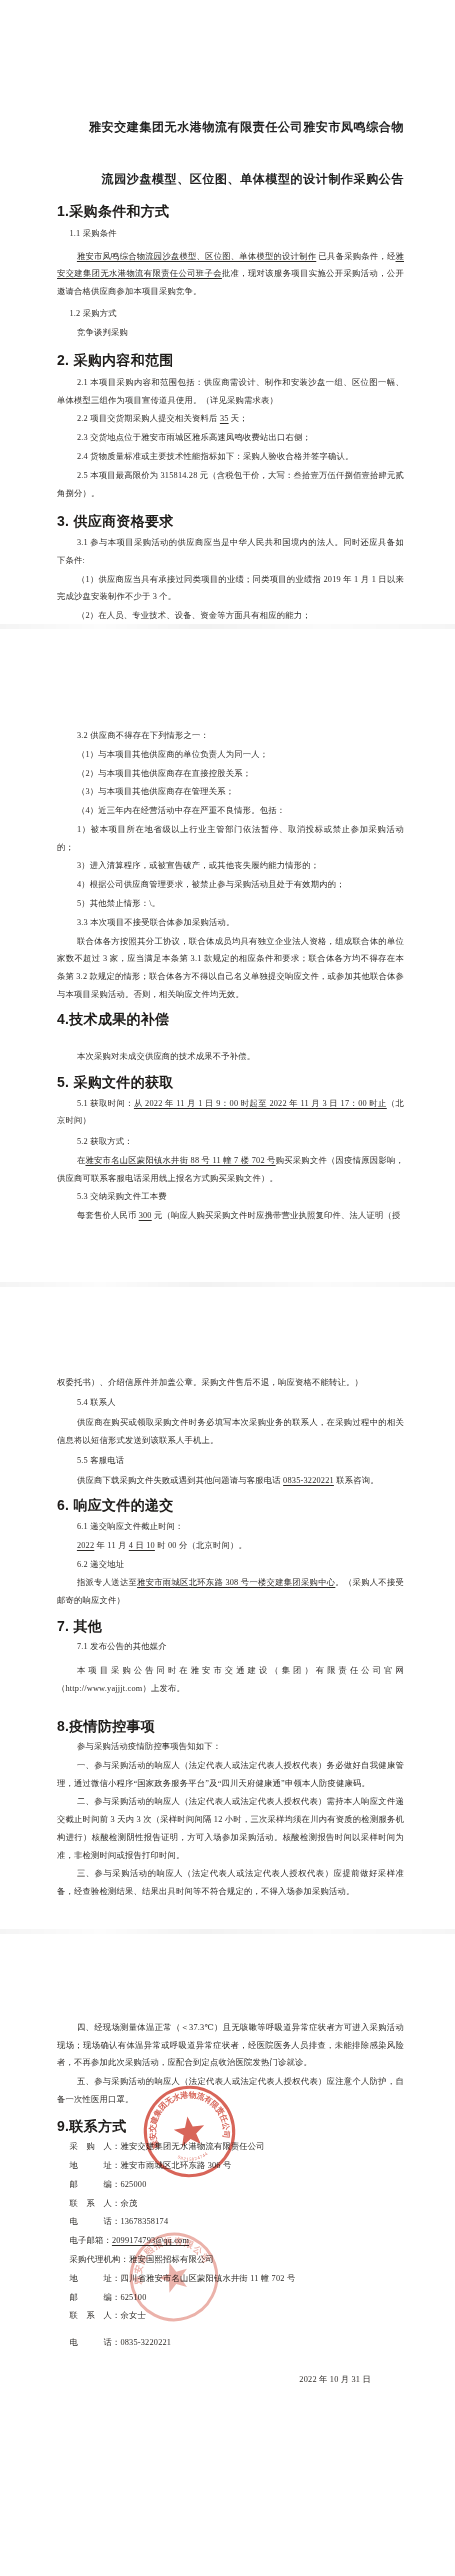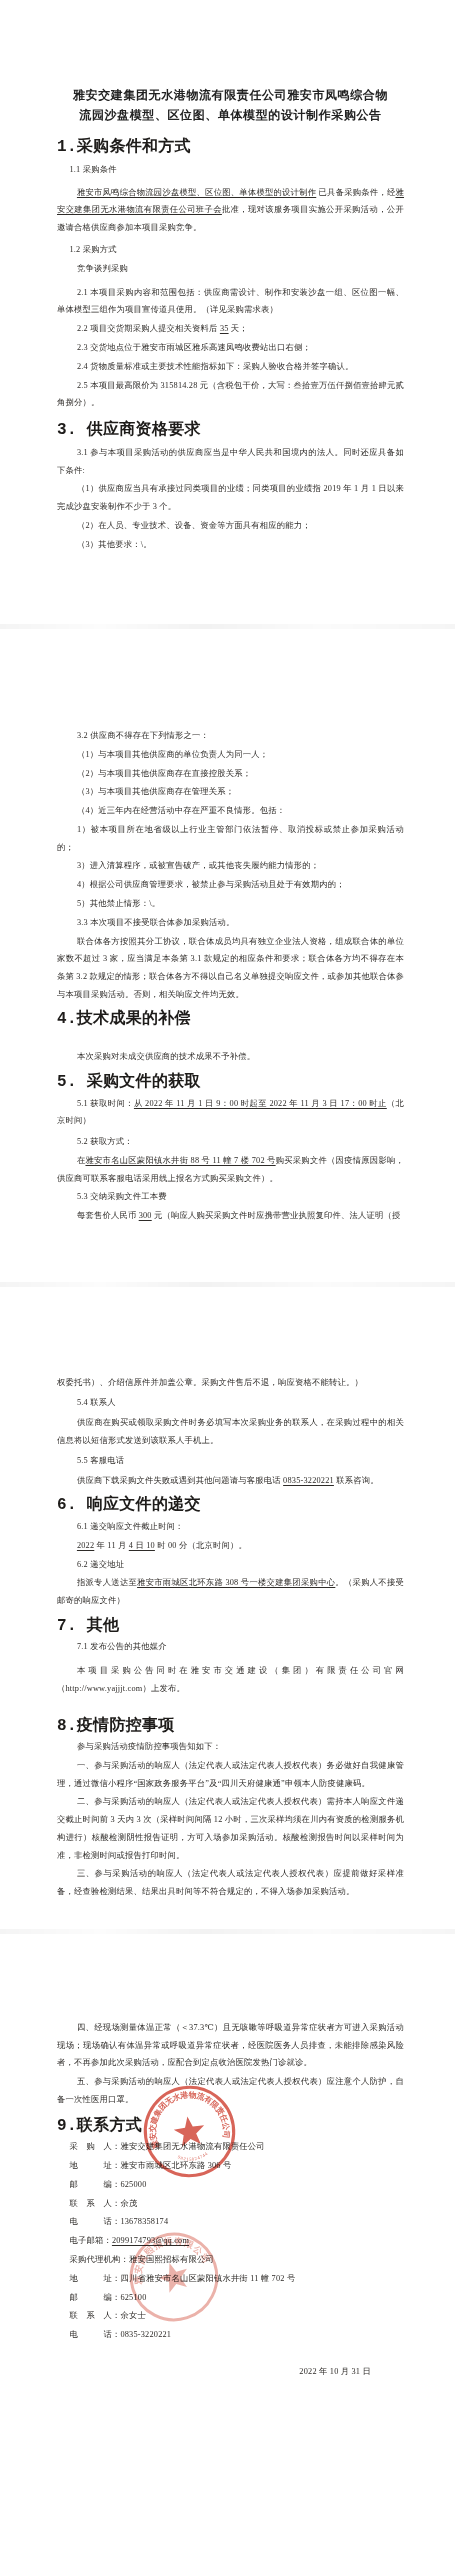--- a/index.html
+++ b/index.html
@@ -31,29 +31,30 @@
     text-underline-offset:2.3px;
     text-decoration-thickness:0.6px;
   }
   .blk.ind{ text-indent:2.4em; }
   .blk.ind-s{ text-indent:1.5em; }
   .blk.title{
     font-family:"Liberation Sans","DejaVu Sans",sans-serif;
     font-weight:bold;
     font-size:12px;
     line-height:20px;
-    text-align:center;
+    text-align:right;
     text-indent:0;
     letter-spacing:0.6px;
     color:#222;
+    margin-top:32px;
   }
   .blk.h{
-    font-family:Liberation Mono, monospace;
+    font-family:Liberation Sans, sans-serif;
     font-weight:bold;
-    font-size:16px;
+    font-size:14px;
     line-height:16px;
     margin-top:9px;
     margin-bottom:4.6px;
     text-indent:0;
     letter-spacing:0.3px;
     color:#1e1c1a;
   }
   .blk.contact{ text-indent:1.5em; }
   .blk.date{
     text-align:right;
@@ -82,20 +83,21 @@
 
 <div class="doc">
   <div class="page" style="height: 627px; padding-top: 85px;">
       <div class="blk title"><span>雅安交建集团无水港物流有限责任公司雅安市凤鸣综合物</span></div>
       <div class="blk title"><span>流园沙盘模型、区位图、单体模型的设计制作采购公告</span></div>
       <div class="blk h" style="margin-top: 13.7px;"><span>1.采购条件和方式</span></div>
       <div class="blk ind-s" style="margin-top: 6.8px;"><span>1.1 采购条件</span></div>
       <div class="blk ind" style="margin-top: 4.6px;"><span class="u">雅安市凤鸣综合物流园沙盘模型、区位图、单体模型的设计制作</span><span> 已具备采购条件，经</span><span class="u">雅安交建集团无水港物流有限责任公司班子会</span><span>批准，现对该服务项目实施公开采购活动，公开邀请合格供应商参加本项目采购竞争。</span></div>
       <div class="blk ind-s" style="margin-top: 4.6px;"><span>1.2 采购方式</span></div>
       <div class="blk ind" style="margin-top: 1.1px;"><span>竞争谈判采购</span></div>
+      <div class="blk h" style="margin-top: 10.3px;"><span>2. 采购内容和范围</span></div>
       <div class="blk ind" style="margin-top: 5.7px;"><span>2.1 本项目采购内容和范围包括：供应商需设计、制作和安装沙盘一组、区位图一幅、单体模型三组作为项目宣传道具使用。（详见采购需求表）</span></div>
       <div class="blk ind" style="margin-top: 1.1px;"><span>2.2 项目交货期采购人提交相关资料后 </span><span class="u">35</span><span> 天；</span></div>
       <div class="blk ind" style="margin-top: 1.1px;"><span>2.3 交货地点位于雅安市雨城区雅乐高速凤鸣收费站出口右侧；</span></div>
       <div class="blk ind" style="margin-top: 1.1px;"><span>2.4 货物质量标准或主要技术性能指标如下：采购人验收合格并签字确认。</span></div>
       <div class="blk ind" style="margin-top: 1.1px;"><span>2.5 本项目最高限价为 315814.28 元（含税包干价，大写：叁拾壹万伍仟捌佰壹拾肆元贰角捌分）。</span></div>
       <div class="blk h" style="margin-top: 10.3px;"><span>3. 供应商资格要求</span></div>
       <div class="blk ind" style="margin-top: 5.7px;"><span>3.1 参与本项目采购活动的供应商应当是中华人民共和国境内的法人。同时还应具备如下条件:</span></div>
       <div class="blk ind" style="margin-top: 1.1px;"><span>（1）供应商应当具有承接过同类项目的业绩；同类项目的业绩指 2019 年 1 月 1 日以来完成沙盘安装制作不少于 3 个。</span></div>
       <div class="blk ind" style="margin-top: 1.1px;"><span>（2）在人员、专业技术、设备、资金等方面具有相应的能力；</span></div>
       <div class="blk ind" style="margin-top: 1.1px;"><span>（3）其他要求：\。</span></div>
@@ -148,21 +150,21 @@
       <div class="blk contact" style="margin-top: 4.6px;"><span>采　购　人：雅安交建集团无水港物流有限责任公司</span></div>
       <div class="blk contact" style="margin-top: 1.1px;"><span>地　　　址：雅安市雨城区北环东路 306 号</span></div>
       <div class="blk contact" style="margin-top: 1.1px;"><span>邮　　　编：625000</span></div>
       <div class="blk contact" style="margin-top: 1.1px;"><span>联　系　人：余茂</span></div>
       <div class="blk contact" style="margin-top: 1.1px;"><span>电　　　话：13678358174</span></div>
       <div class="blk contact" style="margin-top: 1.1px;"><span>电子邮箱：</span><span class="u">2099174793@qq.com</span></div>
       <div class="blk contact" style="margin-top: 1.1px;"><span>采购代理机构：雅安国熙招标有限公司</span></div>
       <div class="blk contact" style="margin-top: 1.1px;"><span>地　　　址：四川省雅安市名山区蒙阳镇水井街 11 幢 702 号</span></div>
       <div class="blk contact" style="margin-top: 1.1px;"><span>邮　　　编：625100</span></div>
       <div class="blk contact" style="margin-top: 1.1px;"><span>联　系　人：余女士</span></div>
-      <div class="blk contact" style="margin-top: 1px;"><span>电　　　话：0835-3220221</span></div>
+      <div class="blk contact" style="margin-top: 9px;"><span>电　　　话：0835-3220221</span></div>
       <div class="blk date"><span>2022 年 10 月 31 日</span></div>
     </div>
   <div id="stamp-layer">
       <svg class="stamp" style="left:142px;top:2084px;width:95px;height:95px;opacity:0.85;transform:rotate(-8deg);" viewBox="0 0 200 200">
         <circle cx="100" cy="100" r="93" fill="none" stroke="#d14a3c" stroke-width="6.5"></circle>
         <defs>
           <path id="arc-t-0" d="M 32.3 124.6 A 72 72 0 1 1 167.7 124.6" fill="none"></path>
           <path id="arc-b-0" d="M 50 134 A 59 59 0 0 0 150 134" fill="none"></path>
         </defs>
         <path d="M100,68 L108.2,90.7 L132.3,91.5 L113.3,106.3 L120,129.5 L100,116 L80,129.5 L86.7,106.3 L67.7,91.5 L91.8,90.7 Z" fill="#d14a3c"></path>

